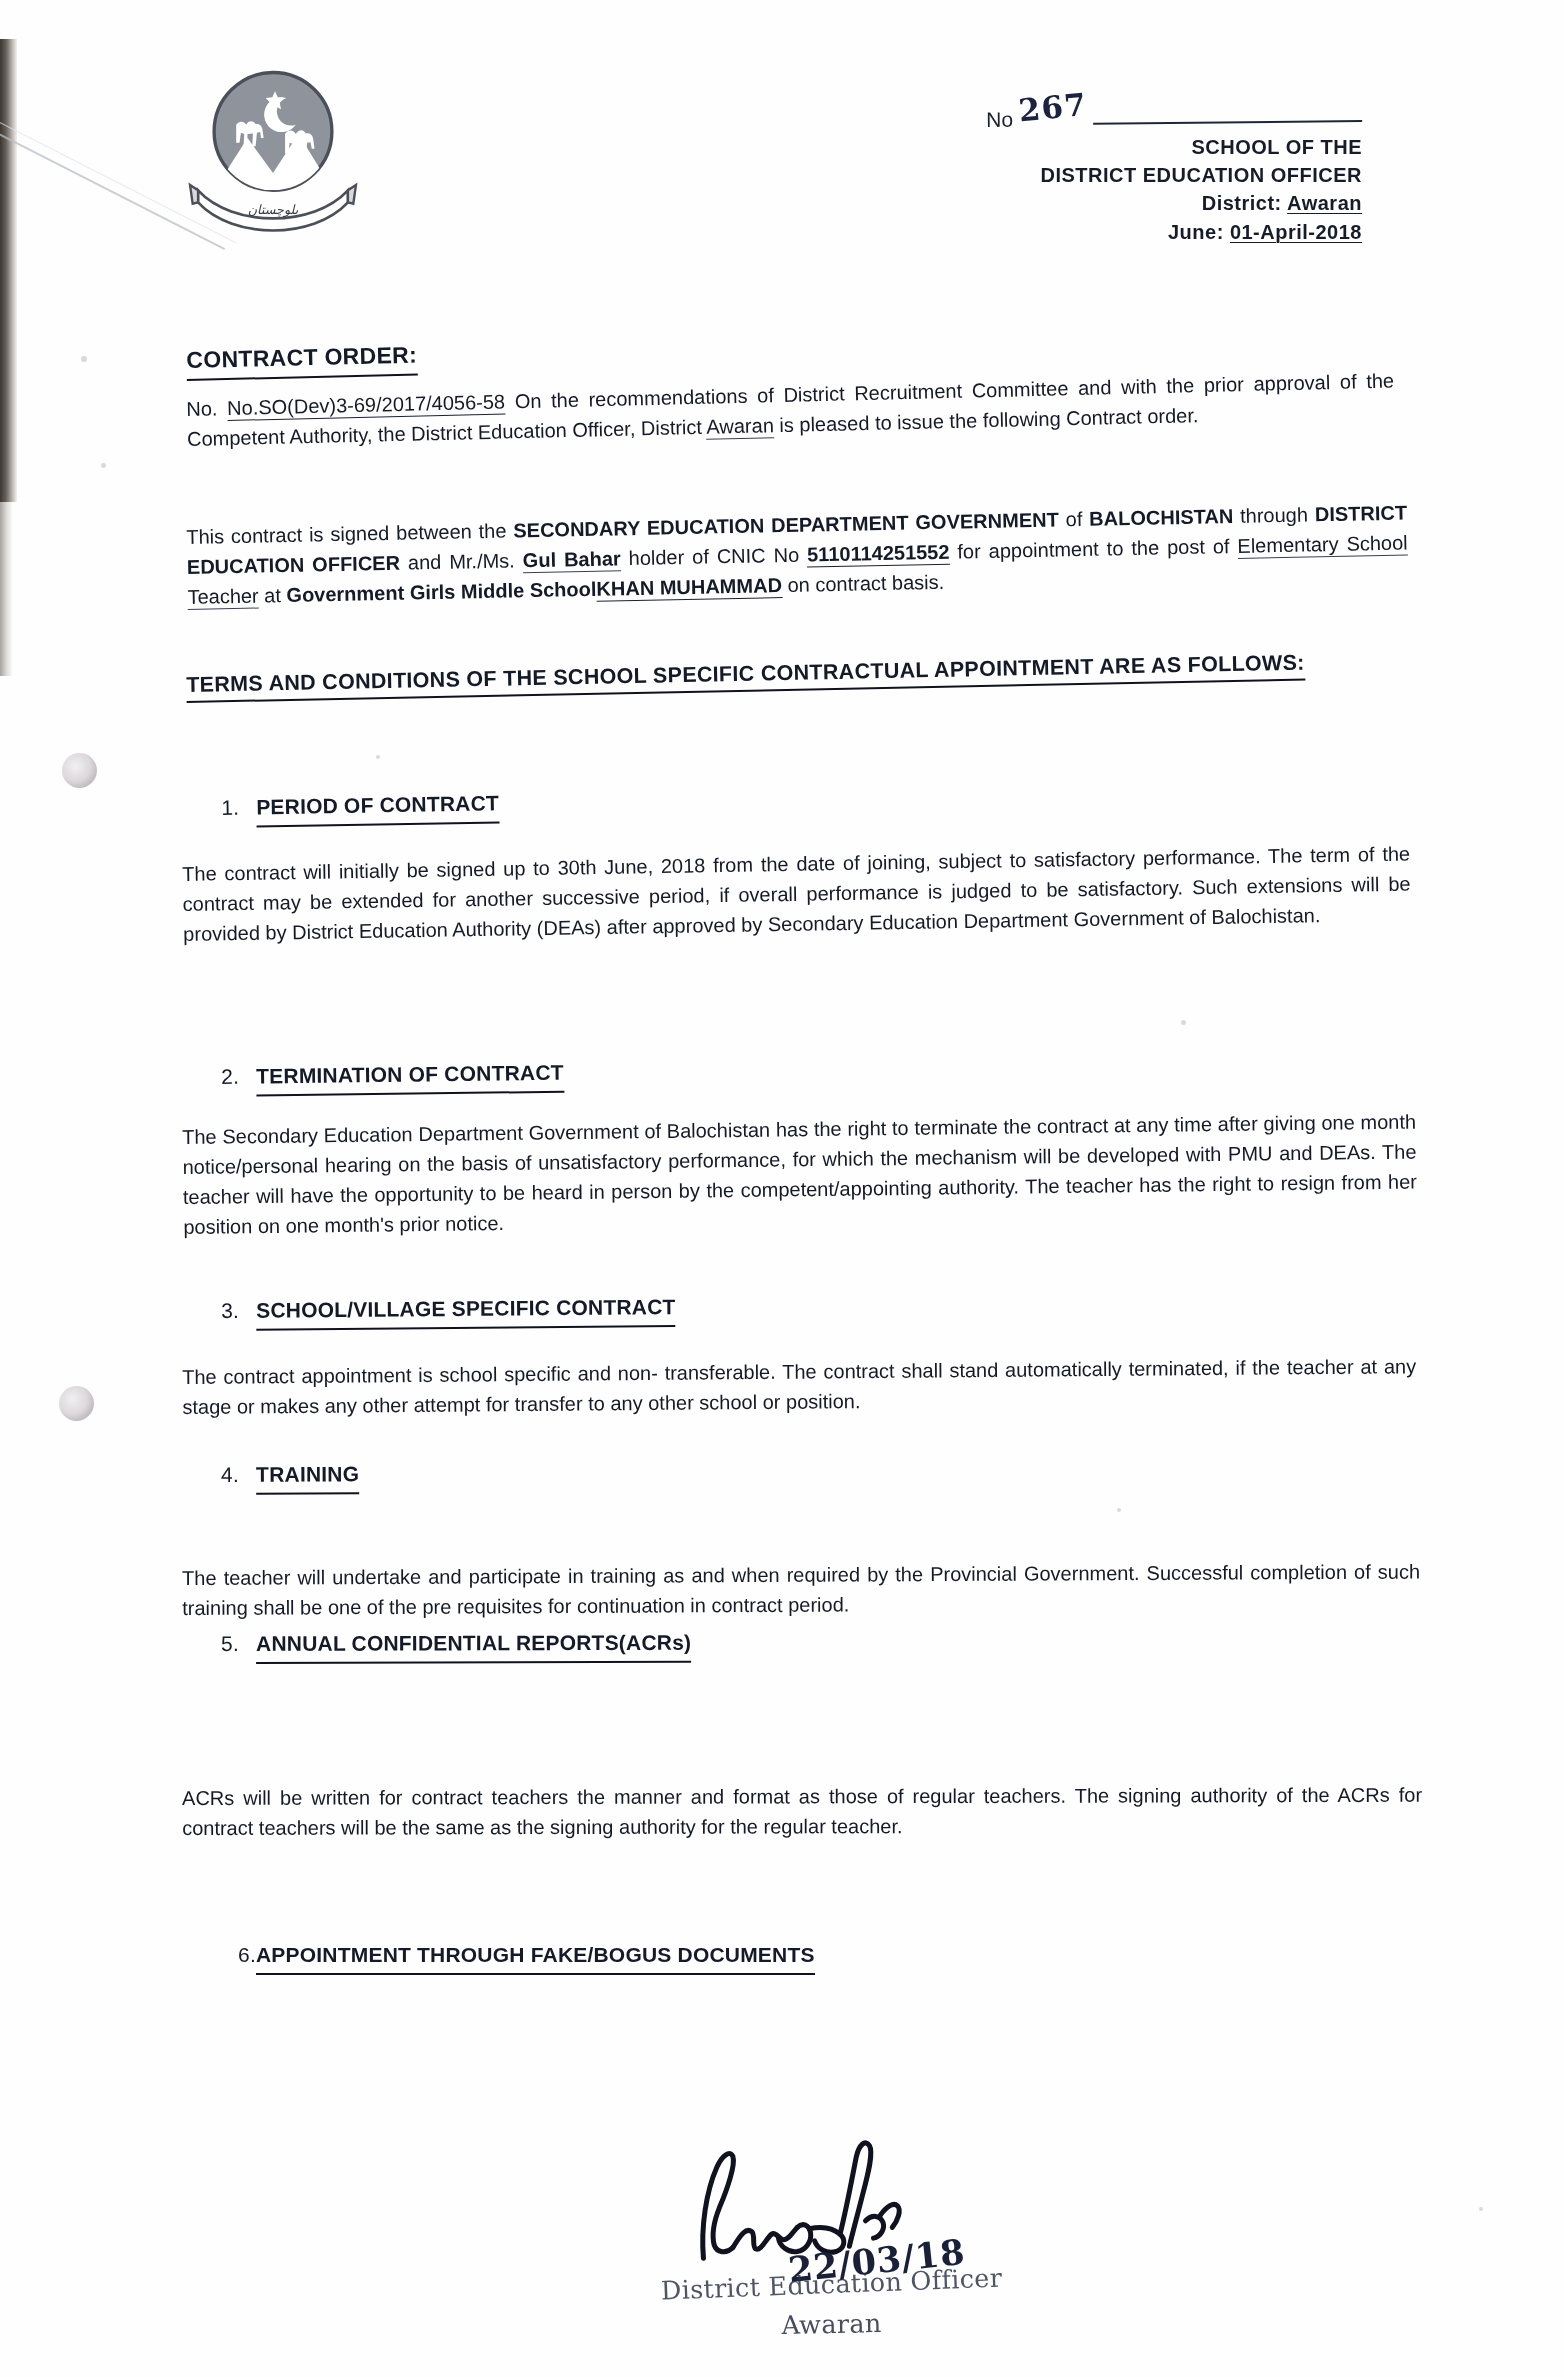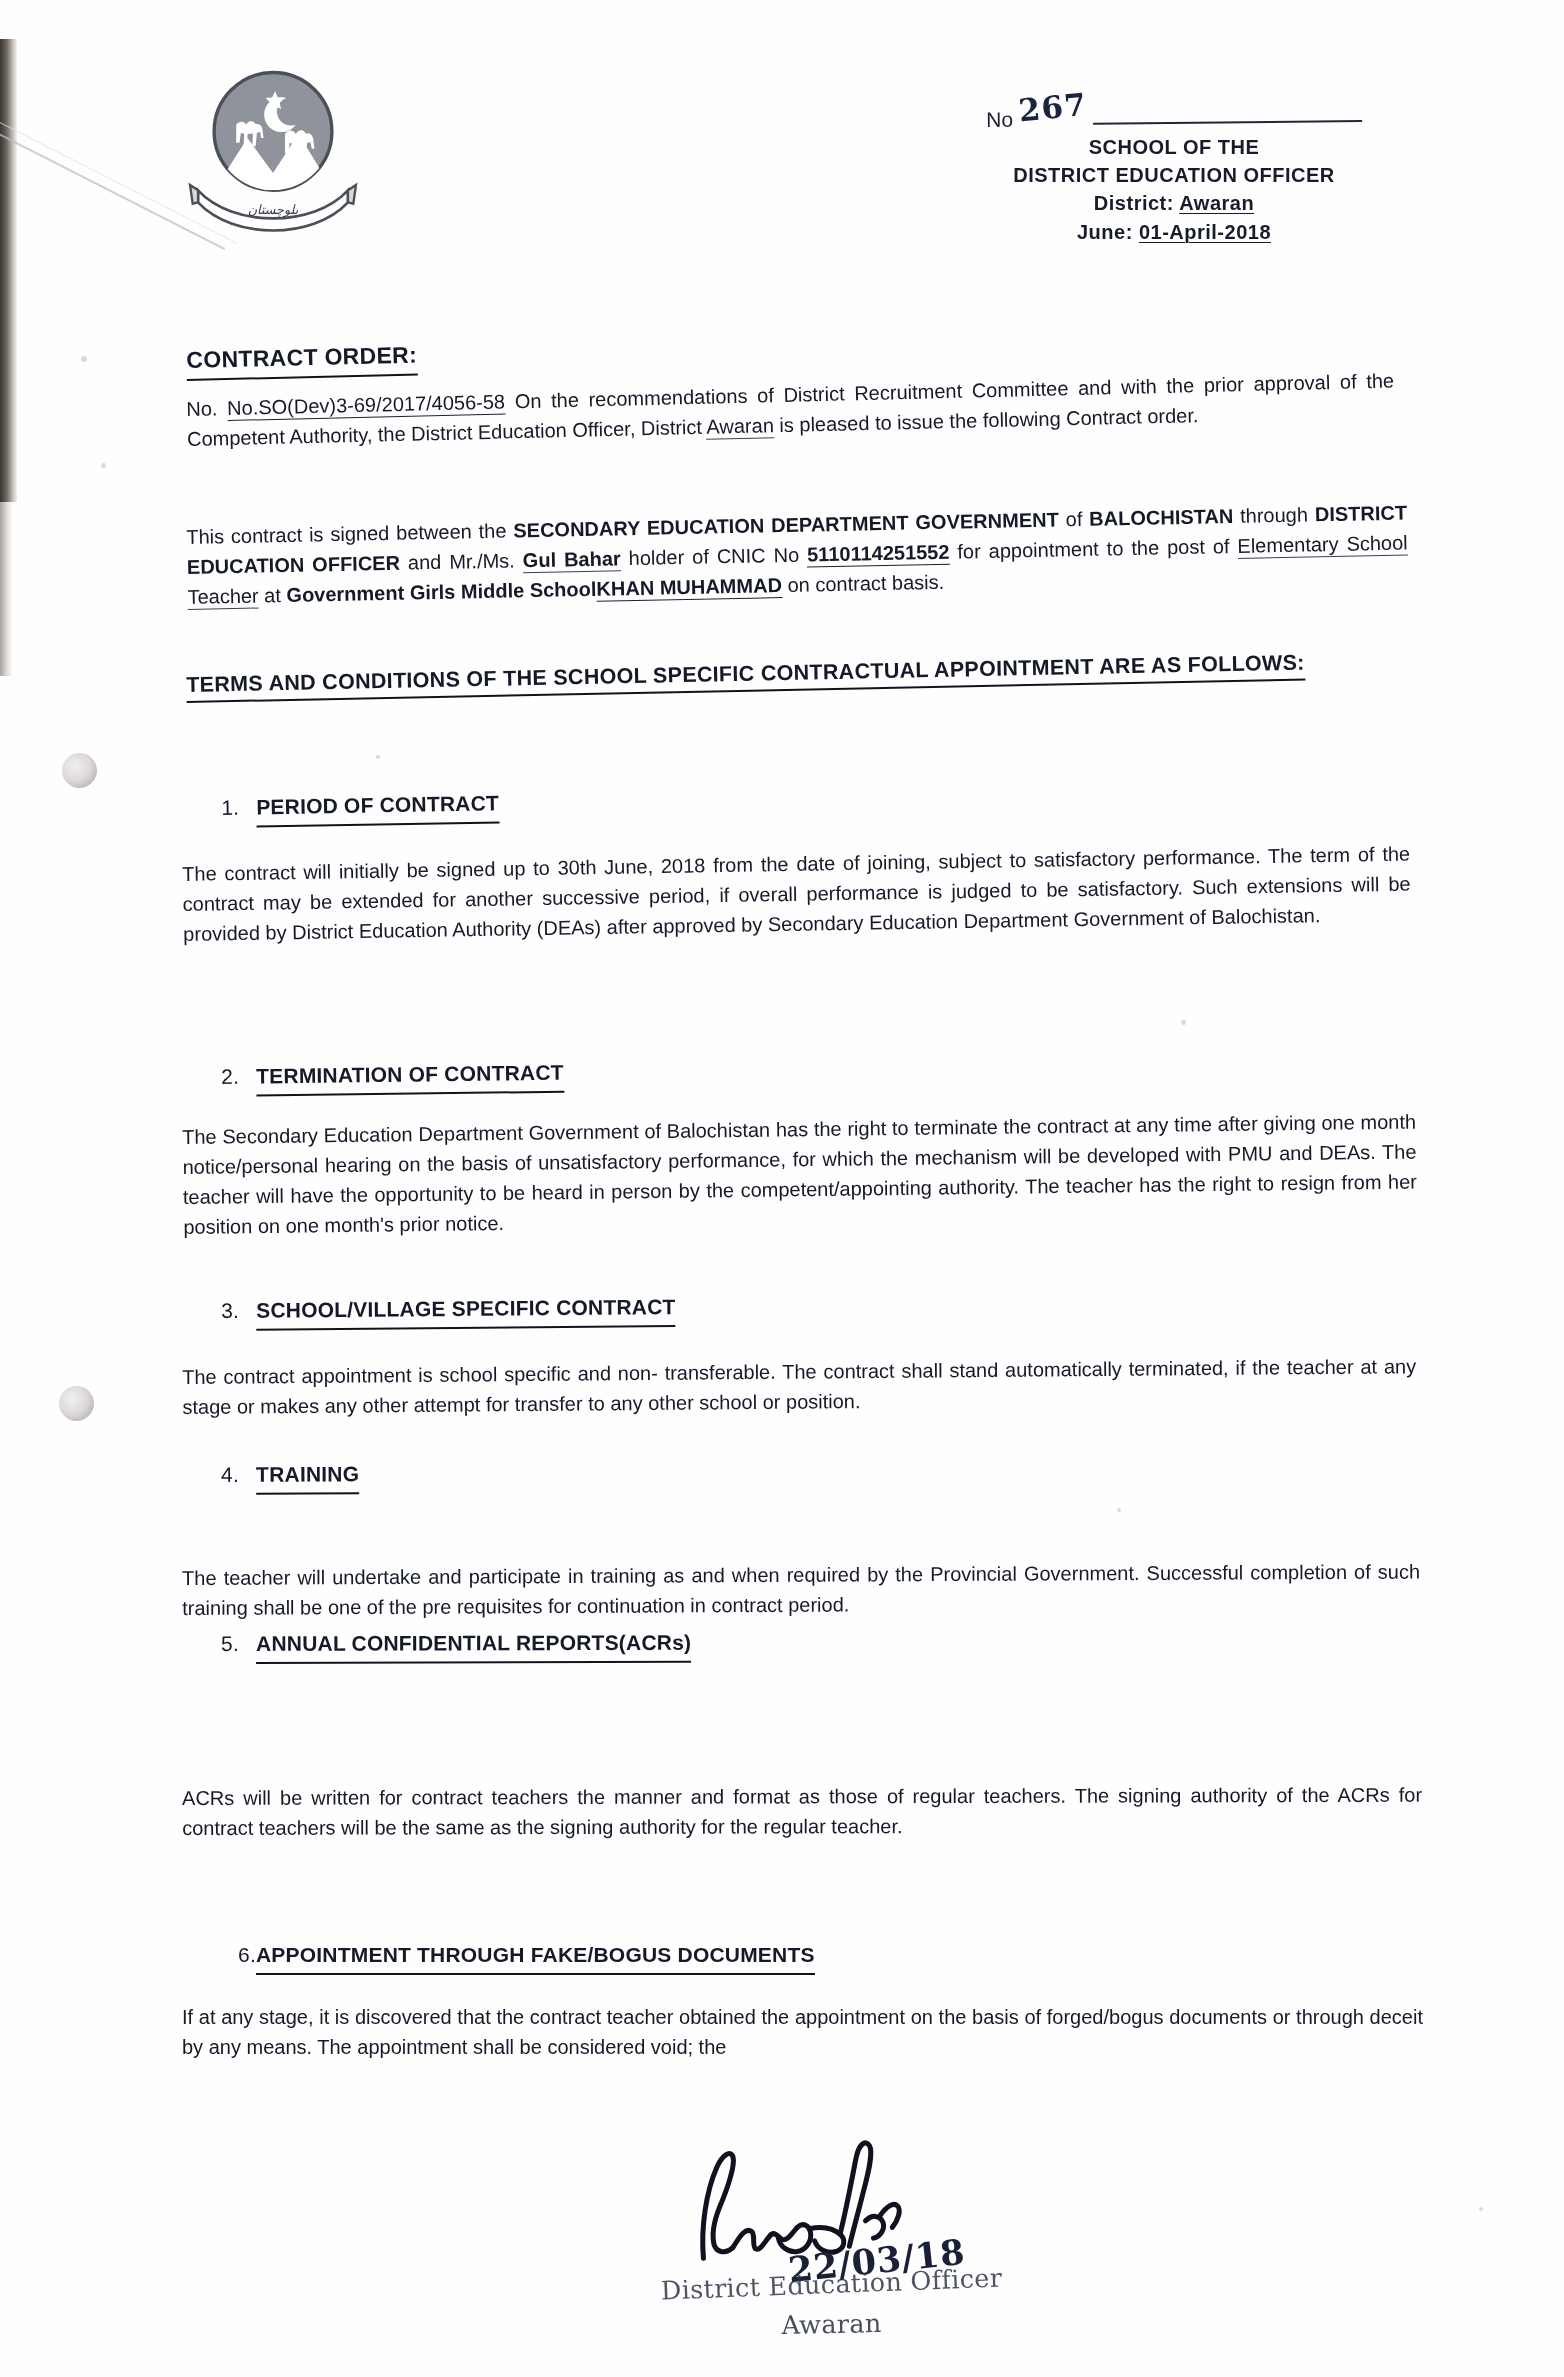--- a/index.html
+++ b/index.html
@@ -25,21 +25,21 @@
     background:radial-gradient(circle at 38% 38%,#efeef2 0%,#d7d2d6 48%,#b9b2b6 72%,#efeef2 100%);
     opacity:.85;filter:blur(0.7px);}
   .punch.p1{left:62px;top:753px;}
   .punch.p2{left:59px;top:1386px;}
   .speck{position:absolute;background:#b9bcc4;border-radius:50%;opacity:.55;}
 
   
   .emblem{position:absolute;left:186px;top:59px;width:174px;height:181px;font-style:italic;}
 
   
-  .hdr{position:absolute;left:986px;top:94px;width:376px;text-align:center;}
+  .hdr{position:absolute;left:986px;top:94px;width:376px;text-align:right;}
   .hdr .nole{display:flex;align-items:flex-end;justify-content:flex-start;gap:5.4px;
     transform:rotate(-0.6deg);margin-bottom:2.7px;}
   .hdr .nolabel{font-size:21px;letter-spacing:0.3px;color:#1b2030;}
   .hdr .noval{font-family:"DejaVu Serif",serif;font-size:31px;font-weight:700;
     color:#1a2340;transform:rotate(-5deg) translateY(-6px);letter-spacing:1.3px;}
   .hdr .noline{flex:1;border-bottom:2px solid #1f2636;margin-bottom:6px;}
   .hdr-line{font-size:20px;font-weight:700;letter-spacing:0.5px;line-height:1.42;color:#171c2b;}
   .hdr-line.small{font-weight:700;}
   .u{ text-decoration:underline;text-underline-offset:2.7px;text-decoration-thickness:1.3px;}
 
@@ -183,21 +183,20 @@
     <div class="blk skew6 para" style="left:182px;top:1563px;width:1238px;">The teacher will undertake and participate in training as and when required by the Provincial Government. Successful completion of such training shall be one of the pre requisites for continuation in contract period.</div>
 
     <div class="blk skew7 sec-head" style="left:221px;top:1628px;">
       <span class="sec-num">5.</span><span class="sec-title">ANNUAL CONFIDENTIAL REPORTS(ACRs)</span>
     </div>
     <div class="blk skew7 para" style="left:182px;top:1783px;width:1240px;">ACRs will be written for contract teachers the manner and format as those of regular teachers. The signing authority of the ACRs for contract teachers will be the same as the signing authority for the regular teacher.</div>
 
     <div class="blk skew0 sec-head" style="left:221px;top:1939px;">
       <span class="sec-num">6.</span><span class="sec-title">APPOINTMENT THROUGH FAKE/BOGUS DOCUMENTS</span>
     </div>
-    <div class="blk skew0 para" style="left:182px;top:2002px;width:1241px;">If at any stage, it is discovered that the contract teacher obtained the appointment on the basis of forged/bogus documents or through deceit by any means. The appointment shall be considered void; the</div>
   </div>
 
   <div class="sig-wrap">
     <svg class="sig-svg" width="376" height="154" viewBox="0 0 560 230">
       <g fill="none" stroke="#10131f" stroke-width="7.5" stroke-linecap="round" stroke-linejoin="round">
         <path d="M88 196 C84 150 92 96 108 60 C116 42 128 34 132 44 C136 56 124 92 112 120
                  C104 140 100 160 104 176 C108 188 122 190 132 180"></path>
         <path d="M132 180 C144 160 152 150 160 156 C166 161 160 178 166 182 C174 186 182 166 190 160
                  C196 156 200 166 206 168 C214 171 222 156 228 150"></path>
         <path d="M228 150 C236 142 246 146 248 158 C250 172 240 184 228 186 C214 188 202 178 200 166"></path>

